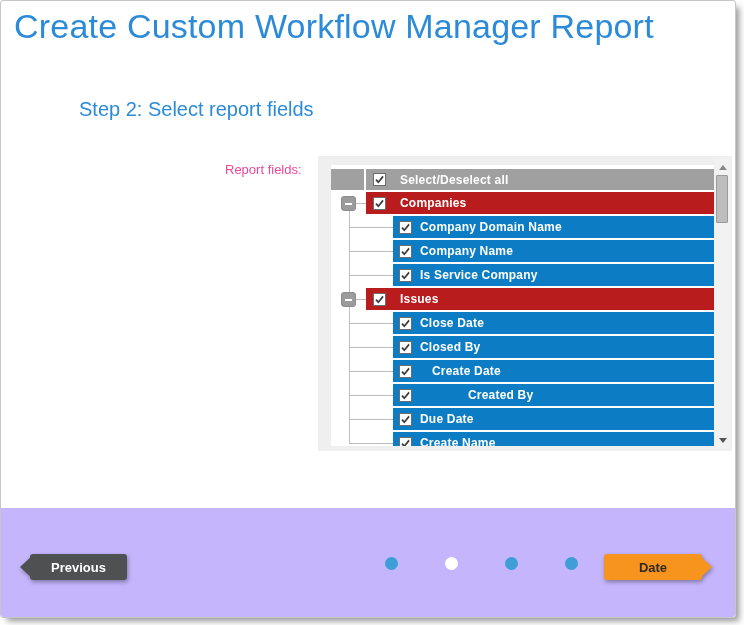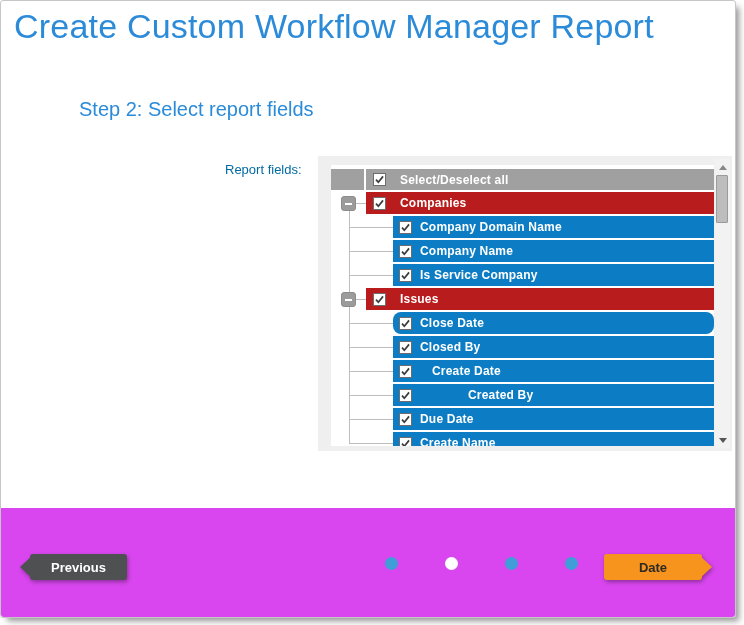--- a/index.html
+++ b/index.html
@@ -16,21 +16,21 @@
   .page-title{
     position:absolute;left:13px;top:6px;margin:0;
     font-size:34px;font-weight:300;color:#2b8bd9;letter-spacing:0.2px;white-space:nowrap;
   }
   .step-heading{
     position:absolute;left:78px;top:97px;margin:0;
     font-size:20px;font-weight:300;color:#2b8bd9;white-space:nowrap;
   }
   .field-label{
     position:absolute;left:224px;top:161px;
-    font-size:13px;color:#0369a1;
+    font-size:13px;color:#ec4899;
   }
   
   .listbox{
     position:absolute;left:317px;top:155px;width:414px;height:295px;
     background:#efefef;
   }
   .tree-viewport{
     position:absolute;left:0;top:0;width:398px;height:290px;overflow:hidden;
   }
   .tree-bg{
@@ -68,21 +68,21 @@
   .sb-arrow.up{top:1px;}
   .sb-arrow.down{bottom:1px;}
   .tri-up{width:0;height:0;border-left:4px solid transparent;border-right:4px solid transparent;border-bottom:5px solid #888888;}
   .tri-down{width:0;height:0;border-left:4px solid transparent;border-right:4px solid transparent;border-top:5px solid #555555;}
   .sb-thumb{
     position:absolute;left:1px;top:16px;width:12px;height:48px;box-sizing:border-box;
     background:#bdbdbd;border:1px solid #9b9b9b;border-radius:1px;
   }
   
   .footer{
-    position:absolute;left:0;right:0;top:507px;bottom:0;background:#d946ef;
+    position:absolute;left:0;right:0;top:507px;bottom:0;background:#c4b5fd;
     border-radius:0 0 3px 3px;
   }
   .btn{position:absolute;top:46px;display:flex;align-items:center;cursor:pointer;
        filter:drop-shadow(1px 2px 2px rgba(0,0,0,0.35));}
   .btn-body{height:26px;display:flex;align-items:center;justify-content:center;
             border-radius:3px;font-size:13px;font-weight:bold;}
   .btn.prev{left:19px;}
   .btn.prev .btn-body{width:97px;background:#4e5052;color:#ffffff;}
   .tip-left{width:0;height:0;border-top:13px solid transparent;border-bottom:13px solid transparent;
             border-right:14px solid #4e5052;margin-right:-4px;}
@@ -149,21 +149,21 @@
           <span class="row-label" style="margin-left: 8px;">Is Service Company</span>
         </div>
         <div class="tree-row parent" style="left: 48px; top: 132px; width: 348px; height: 22px;">
           <span class="cb" style="margin-left: 7px;">
             <svg viewBox="0 0 14 14" width="11" height="11">
               <path d="M2.5 7.2l3 3.2 6-7.4" fill="none" stroke="#3c3c3c" stroke-width="2.2"></path>
             </svg>
           </span>
           <span class="row-label" style="margin-left: 14px;">Issues</span>
         </div>
-        <div class="tree-row child" style="left: 75px; top: 156px; width: 321px; height: 22px; border-radius: 8px;">
+        <div class="tree-row child" style="left: 75px; top: 156px; width: 321px; height: 22px;">
           <span class="cb" style="margin-left: 6px;">
             <svg viewBox="0 0 14 14" width="11" height="11">
               <path d="M2.5 7.2l3 3.2 6-7.4" fill="none" stroke="#3c3c3c" stroke-width="2.2"></path>
             </svg>
           </span>
           <span class="row-label" style="margin-left: 8px;">Close Date</span>
         </div>
         <div class="tree-row child" style="left: 75px; top: 180px; width: 321px; height: 22px;">
           <span class="cb" style="margin-left: 6px;">
             <svg viewBox="0 0 14 14" width="11" height="11">

